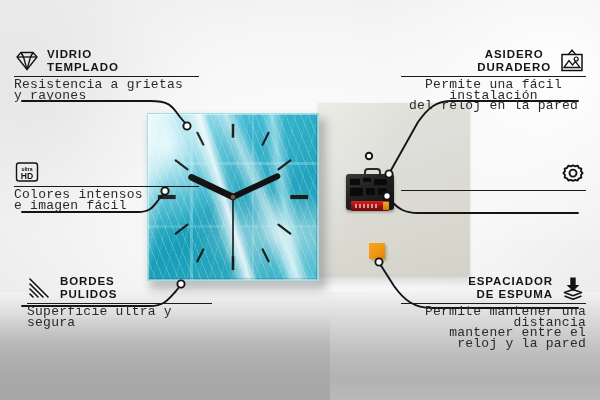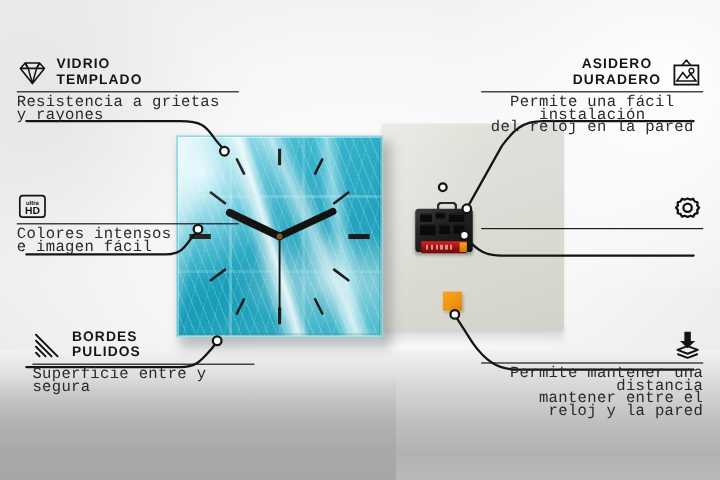--- a/index.html
+++ b/index.html
@@ -364,21 +364,21 @@
           <line x1="3" y1="3" x2="21" y2="21"></line>
           <line x1="3" y1="8" x2="16" y2="21"></line>
           <line x1="3" y1="13" x2="11" y2="21"></line>
           <line x1="3" y1="18" x2="6" y2="21"></line>
         </g>
       </svg>
       <div class="f-title">BORDES
 PULIDOS</div>
     </div>
     <div class="f-rule"></div>
-    <div class="f-desc">Superficie entre y segura</div>
+    <div class="f-desc">Superficie ultra y segura</div>
   </div>
 
   <div class="feature right" id="feat-hanger">
     <div class="f-head">
       <div class="f-title">ASIDERO
 DURADERO</div>
       <svg class="f-icon" width="28" height="25" viewBox="0 0 28 25">
         <path d="M14,1.2 L10.5,5.2 M14,1.2 L17.5,5.2" fill="none" stroke="#121212" stroke-width="1.3"></path>
         <circle cx="14" cy="1.6" r="1.1" fill="#121212"></circle>
         <rect x="4" y="5.5" width="20" height="16" fill="none" stroke="#121212" stroke-width="1.5"></rect>
@@ -401,20 +401,22 @@
                    L5,8.2 L4.7,5.6 L7,4.9 L8.4,2.6 L10.6,3.4 Z"></path>
           <circle cx="13" cy="10.1" r="3.5"></circle>
         </g>
       </svg>
     </div>
     <div class="f-rule"></div>
   </div>
 
   <div class="feature right" id="feat-spacer">
     <div class="f-head">
+      <div class="f-title">ESPACIADOR
+DE ESPUMA</div>
       <svg class="f-icon" width="26" height="25" viewBox="0 0 26 25">
         <g fill="#121212">
           <path d="M10.3,1.5 h5.4 v7.6 h3.6 L13,15.3 L6.7,9.1 h3.6 Z"></path>
         </g>
         <g fill="none" stroke="#121212" stroke-width="1.6" stroke-linejoin="round">
           <path d="M4.5,16.6 L13,13.4 L21.5,16.6 L13,19.8 Z"></path>
           <path d="M4.5,20 L13,23.2 L21.5,20"></path>
         </g>
       </svg>
     </div>

